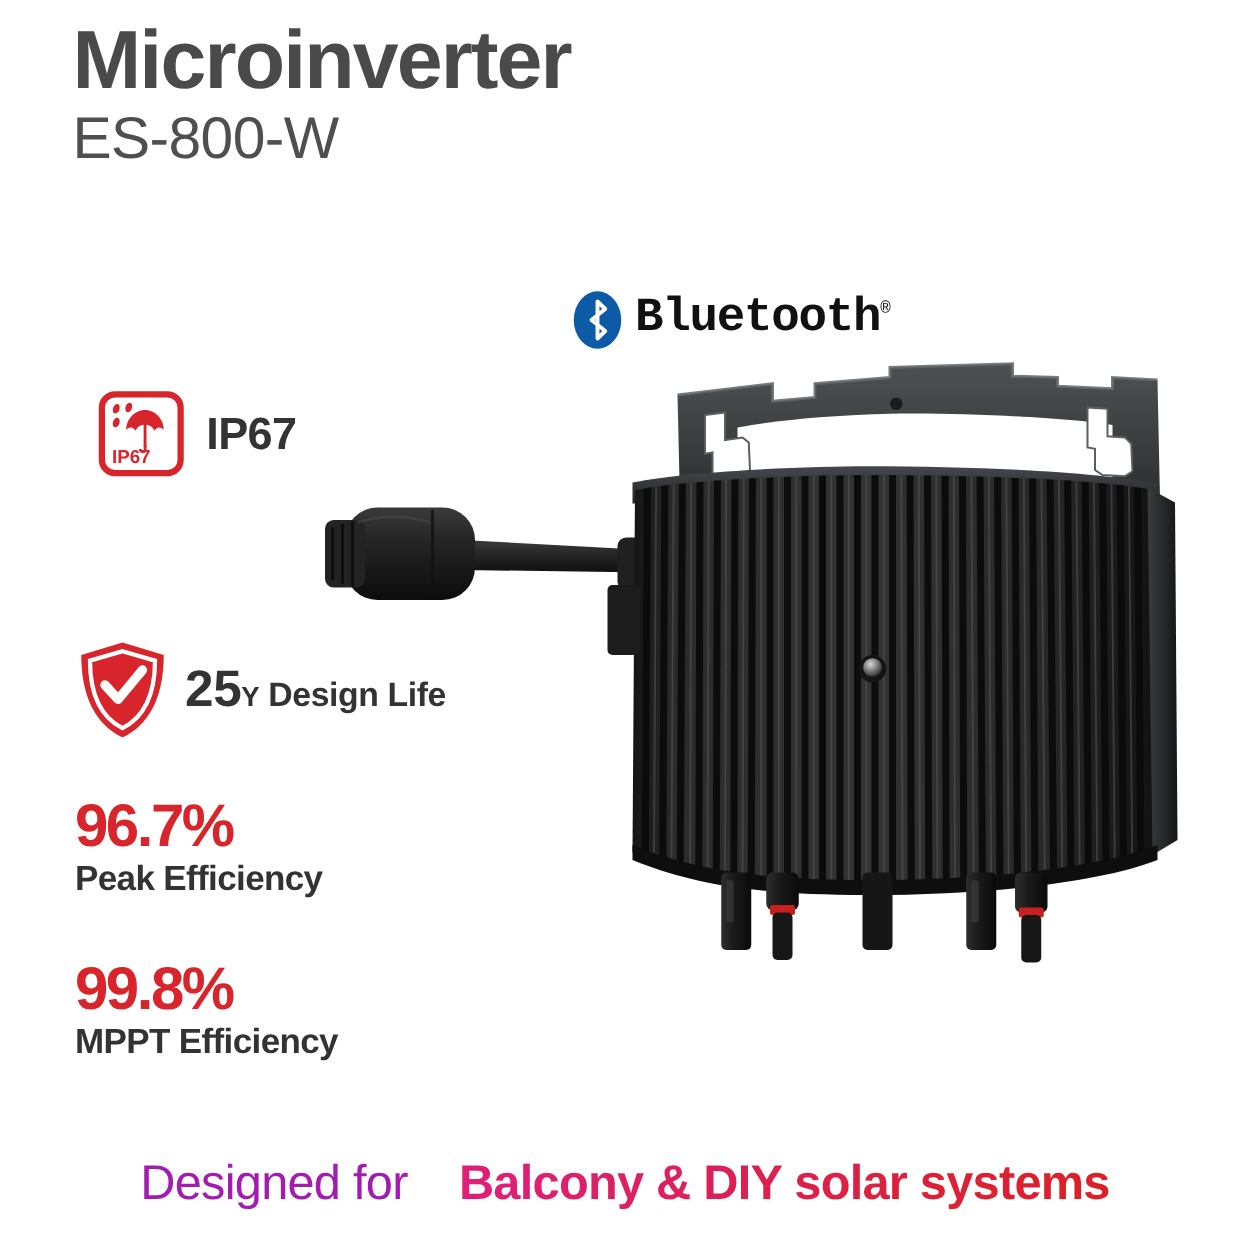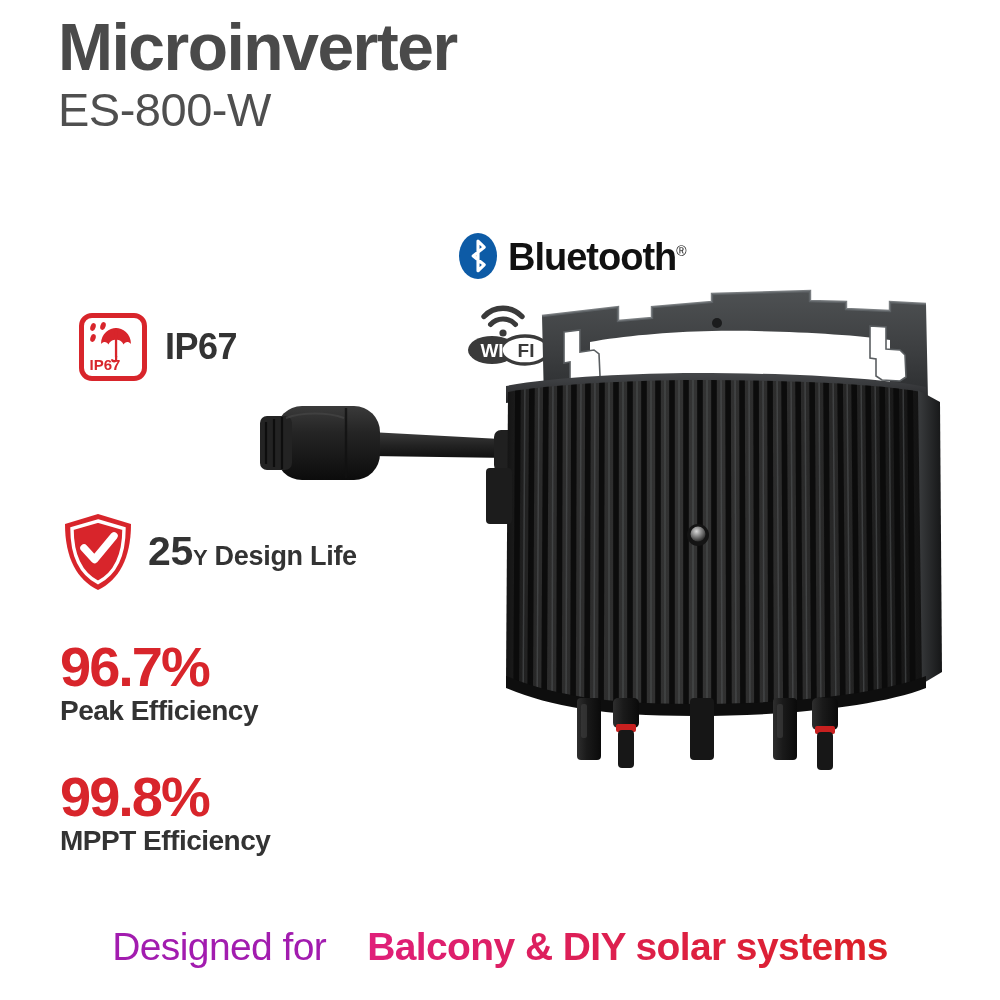--- a/index.html
+++ b/index.html
@@ -40,30 +40,30 @@
   .warranty-text{margin-left:14px;line-height:1.12;}
   .warranty-line{font-size:27px;font-weight:bold;color:#333;white-space:nowrap;letter-spacing:-0.3px;}
   .warranty-line .num{font-size:41px;text-align:right;}
   .warranty-line .yr{font-size:22px;}
 
   
   .stat{position:absolute;left:60px;}
   #stat-peak{top:638px;}
   #stat-mppt{top:768px;}
   .stat-value{
-    font-size:56px;font-weight:bold;color:#d8252b;line-height:1.02;
+    font-size:48px;font-weight:bold;color:#d8252b;line-height:1.02;
     letter-spacing:-2px;margin:0;white-space:nowrap;
   }
   .stat-label{
     font-size:28px;font-weight:bold;color:#333;line-height:1.15;
     letter-spacing:-0.5px;margin:0;white-space:nowrap;
   }
 
   
-  #badge-bluetooth{position:absolute;left:459px;top:233px;display:flex;align-items:flex-end;}
+  #badge-bluetooth{position:absolute;left:459px;top:233px;display:flex;align-items:flex-start;font-family:Liberation Mono, monospace;}
   .bt-mark{
     width:38px;height:46px;border-radius:19px/23px;background:#0d5ba6;
     position:relative;flex:0 0 auto;
   }
   .bt-word{
     margin-left:11px;font-size:38px;font-weight:bold;color:#111;
     letter-spacing:-1px;position:relative;white-space:nowrap;
   }
   .bt-reg{font-size:14px;vertical-align:super;font-weight:normal;}
 
@@ -97,33 +97,20 @@
 
   <div id="badge-bluetooth">
     <span class="bt-mark">
       <svg width="38" height="46" viewBox="0 0 38 46" style="display:block">
         <path d="M14.2 23 L25.2 14.2 L19 8.2 L19 37.8 L25.2 31.8 L14.2 23" fill="none" stroke="#ffffff" stroke-width="3.1" stroke-linejoin="round" stroke-linecap="round"></path>
       </svg>
     </span>
     <span class="bt-word"><span>Bluetooth</span><span class="bt-reg">®</span></span>
   </div>
 
-  <div id="badge-wifi">
-    <svg width="100" height="66" viewBox="0 0 100 66" style="display:block">
-      <g fill="none" stroke="#3a3a3a" stroke-linecap="round">
-        <path d="M24 16.5 A26 26 0 0 1 62 16.5" stroke-width="5.4"></path>
-        <path d="M30.5 24.5 A17 17 0 0 1 55.5 24.5" stroke-width="5"></path>
-        <circle cx="43" cy="33" r="3.6" fill="#3a3a3a" stroke="none"></circle>
-      </g>
-      <ellipse cx="32" cy="50" rx="24" ry="14" fill="#3a3a3a"></ellipse>
-      <ellipse cx="65" cy="50" rx="24" ry="14" fill="#ffffff" stroke="#3a3a3a" stroke-width="3.4"></ellipse>
-      <text x="32" y="57" text-anchor="middle" font-family="Liberation Sans, sans-serif" font-size="19" font-weight="bold" fill="#ffffff">WI</text>
-      <text x="66" y="57" text-anchor="middle" font-family="Liberation Sans, sans-serif" font-size="19" font-weight="bold" fill="#3a3a3a">FI</text>
-    </svg>
-  </div>
 
   <div class="feature" id="feat-ip67">
     <span class="ip67-icon">
       <svg width="58" height="58" viewBox="0 0 58 58" style="display:block;">
         <g fill="#d8252b">
           <ellipse cx="9" cy="9" rx="2.6" ry="4" transform="rotate(18 9 9)"></ellipse>
           <ellipse cx="9" cy="20" rx="2.6" ry="4" transform="rotate(18 9 20)"></ellipse>
           <ellipse cx="19" cy="8" rx="2.6" ry="4" transform="rotate(18 19 8)"></ellipse>
           <path d="M17 26 C17 15.5 25.5 10 32 10 C38.5 10 47 15.5 47 26 C43.5 22.5 41 24.5 39.5 26.6 C38 23 35 21.8 32 21.8 C29 21.8 26 23 24.5 26.6 C23 24.5 20.5 22.5 17 26 Z"></path>
           <rect x="30.9" y="10" width="2.3" height="30" rx="1"></rect>

